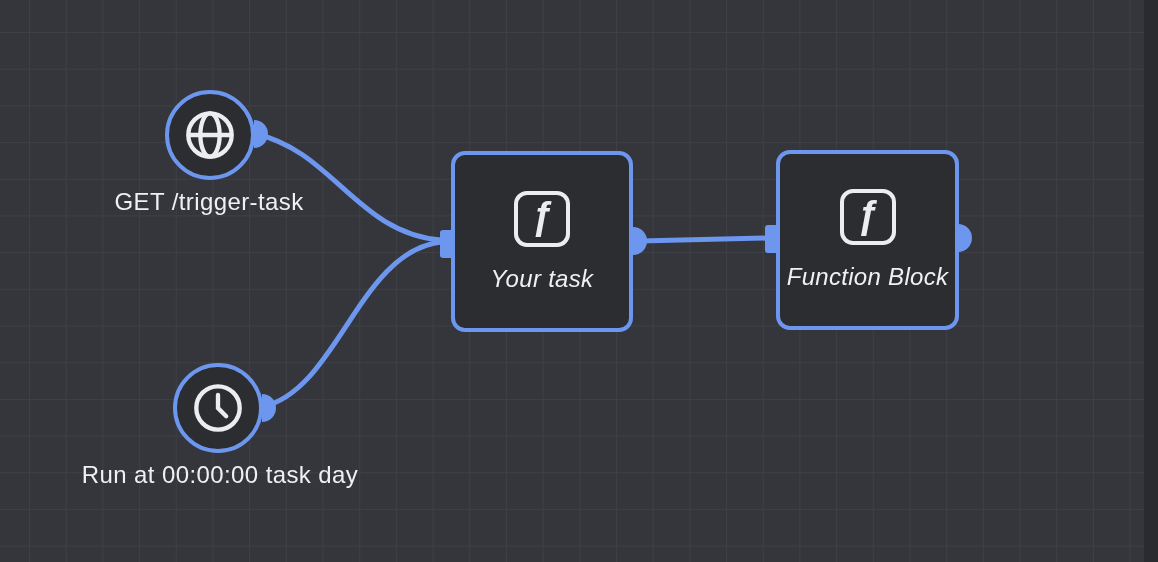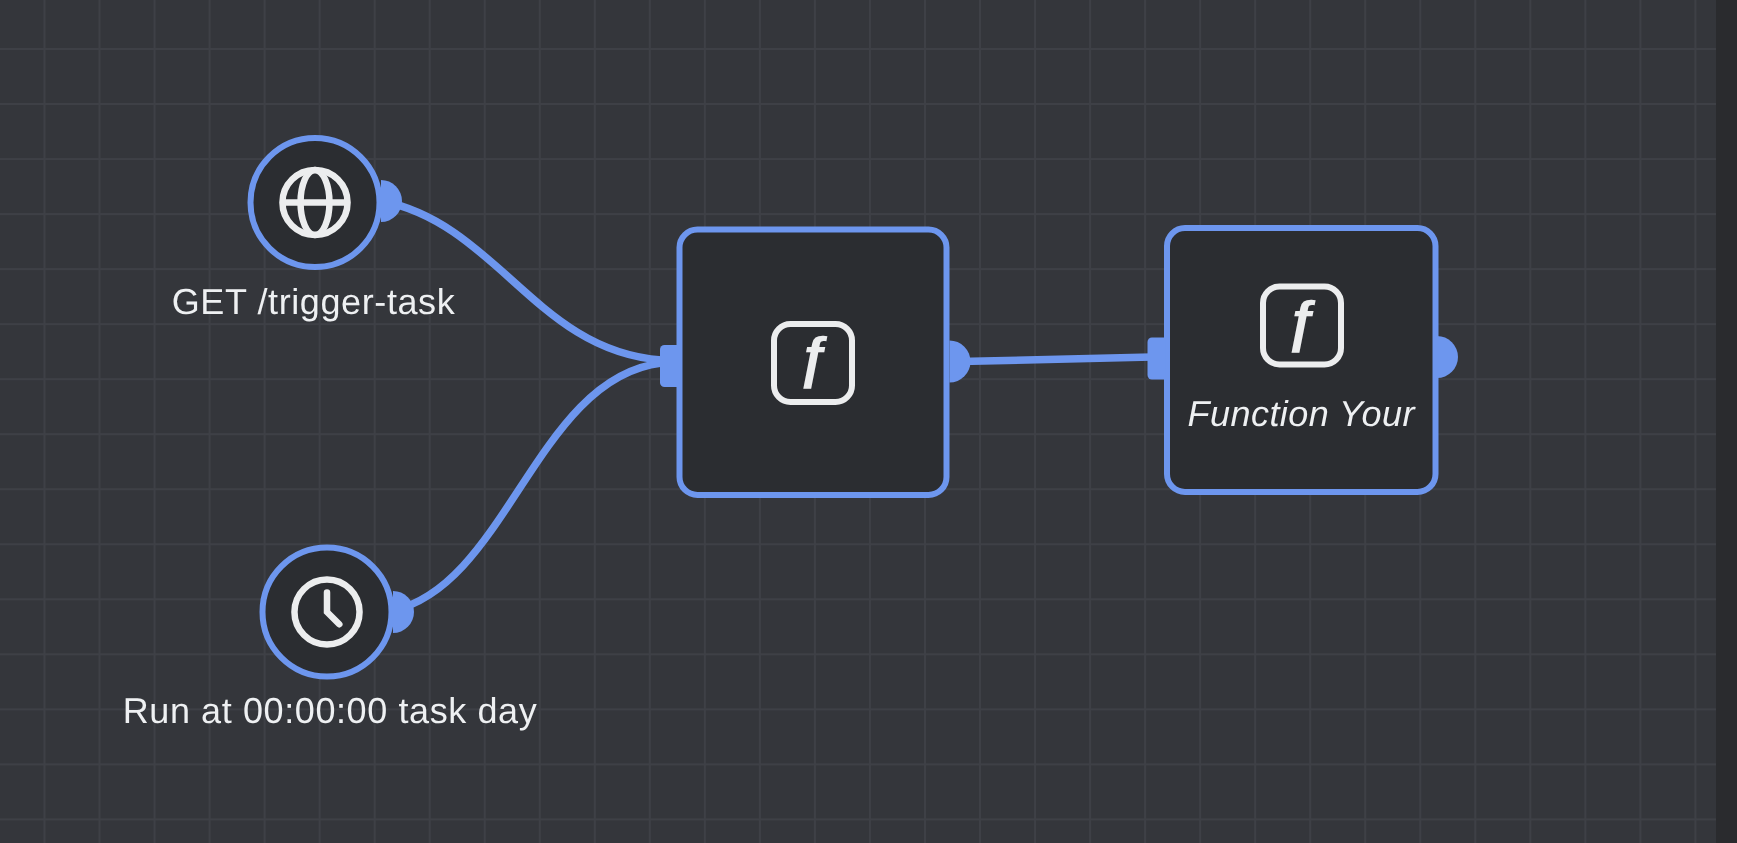--- a/index.html
+++ b/index.html
@@ -71,26 +71,27 @@
       </g>
     </svg>
     <div class="port-out" style="right:-17px;top:27px;"></div>
   </div>
   <div class="node-label" style="left:220px;top:461px;">Run at 00:00:00 task day</div>
 
   <div class="block-node" style="left:451px;top:151px;width:182px;height:181px;">
     <div class="f-icon">
       <span>ƒ</span>
     </div>
+    <div class="block-label">Your task</div>
     <div class="port-in" style="left:-15px;top:75px;"></div>
     <div class="port-out" style="right:-18px;top:72px;"></div>
   </div>
 
   <div class="block-node" style="left:776px;top:150px;width:183px;height:180px;">
     <div class="f-icon">
       <span>ƒ</span>
     </div>
-    <div class="block-label">Function Your</div>
+    <div class="block-label">Function Block</div>
     <div class="port-in" style="left:-15px;top:71px;"></div>
     <div class="port-out" style="right:-17px;top:70px;"></div>
   </div>
 
 </div>
 
 </body></html>

